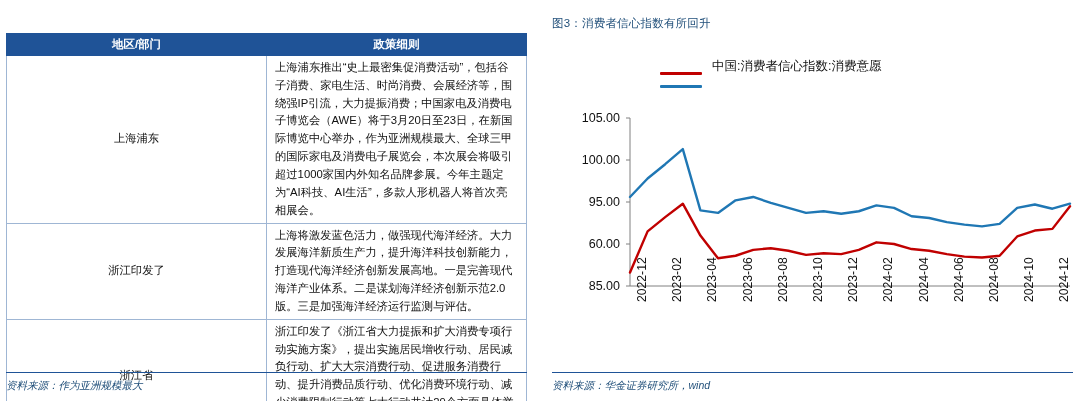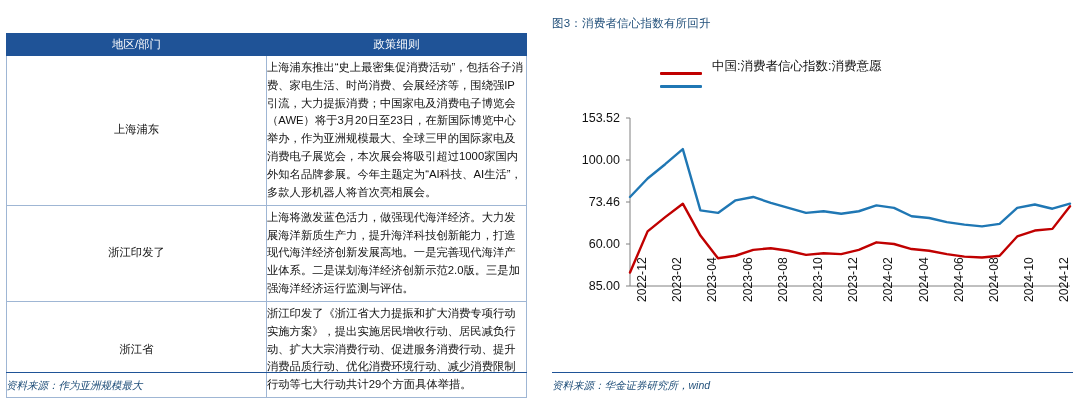--- a/index.html
+++ b/index.html
@@ -42,30 +42,30 @@
     left: 6px;
     top: 33px;
     width: 521px;
     border-collapse: collapse;
     table-layout: fixed;
   }
   table.policy th {
     background: #1f5397;
     color: #ffffff;
     font-size: 11.5px;
-    font-weight: normal;
+    font-weight: bold;
     border: 1px solid #1f5397;
     padding: 3px 10px;
     text-align: center;
     line-height: 1.3;
   }
   table.policy td {
     border: 1px solid #9fb6d4;
     font-size: 11.3px;
-    padding: 3px 0;
+    padding: 3px 8px;
     line-height: 1.58;
     vertical-align: middle;
     color: #111111;
   }
   table.policy td.region {
     text-align: center;
     width: 62px;
     white-space: pre-line;
   }
   table.policy td.detail {
@@ -199,23 +199,23 @@
           <span class="legend-label">中国:消费者信心指数:消费意愿</span>
         </div>
         <div class="legend-row">
           <span class="legend-swatch" id="sw2" style="background: rgb(31, 119, 180);"></span>
         </div>
       </div>
 
       <div class="ylabels" id="ylabels">
           <div class="ylabel" style="top: 174px;">85.00</div>
           <div class="ylabel" style="top: 132px;">60.00</div>
-          <div class="ylabel" style="top: 90px;">73.46</div>
+          <div class="ylabel" style="top: 90px;">95.00</div>
           <div class="ylabel" style="top: 48px;">100.00</div>
-          <div class="ylabel" style="top: 6px;">153.52</div>
+          <div class="ylabel" style="top: 6px;">105.00</div>
         </div>
       <svg class="plot" id="plot" viewBox="0 0 521 180" preserveAspectRatio="none">
           <line x1="78" x2="78" y1="6" y2="174" stroke="#808080" stroke-width="1"></line>
           <line x1="74" x2="78" y1="174" y2="174" stroke="#808080" stroke-width="1"></line>
           <line x1="74" x2="78" y1="132" y2="132" stroke="#808080" stroke-width="1"></line>
           <line x1="74" x2="78" y1="90" y2="90" stroke="#808080" stroke-width="1"></line>
           <line x1="74" x2="78" y1="48" y2="48" stroke="#808080" stroke-width="1"></line>
           <line x1="74" x2="78" y1="6" y2="6" stroke="#808080" stroke-width="1"></line>
           <line x1="78" x2="518" y1="174" y2="174" stroke="#808080" stroke-width="1"></line>
           <polyline points="78,160.56000000000003 95.6,119.4 113.2,105.11999999999998 130.8,91.68000000000002 148.4,123.6 166,146.28000000000003 183.6,143.76000000000005 201.2,137.88000000000002 218.8,136.20000000000002 236.4,138.71999999999997 254,142.91999999999996 271.6,141.23999999999995 289.2,142.08000000000004 306.8,137.88000000000002 324.4,130.32 342,132 359.6,137.03999999999994 377.2,138.71999999999997 394.8,142.08000000000004 412.4,144.6 430,145.43999999999997 447.6,143.76000000000005 465.2,124.43999999999996 482.8,118.56000000000004 500.4,116.88000000000002 518,94.2" fill="none" stroke="#C00000" stroke-width="2.4" stroke-linejoin="round" stroke-linecap="round"></polyline>

